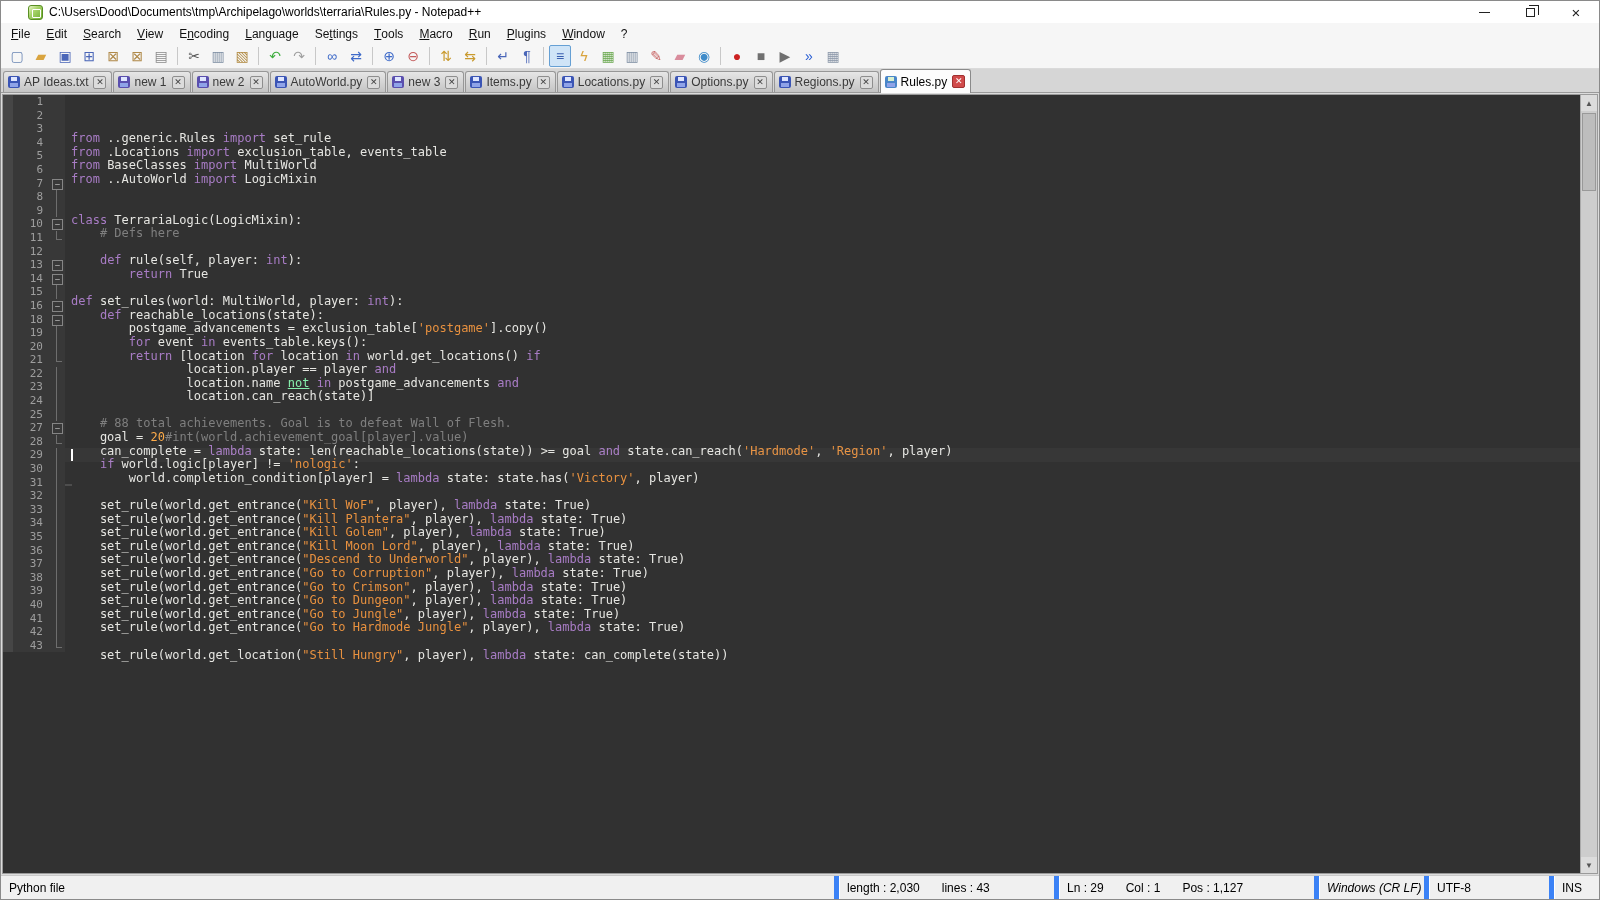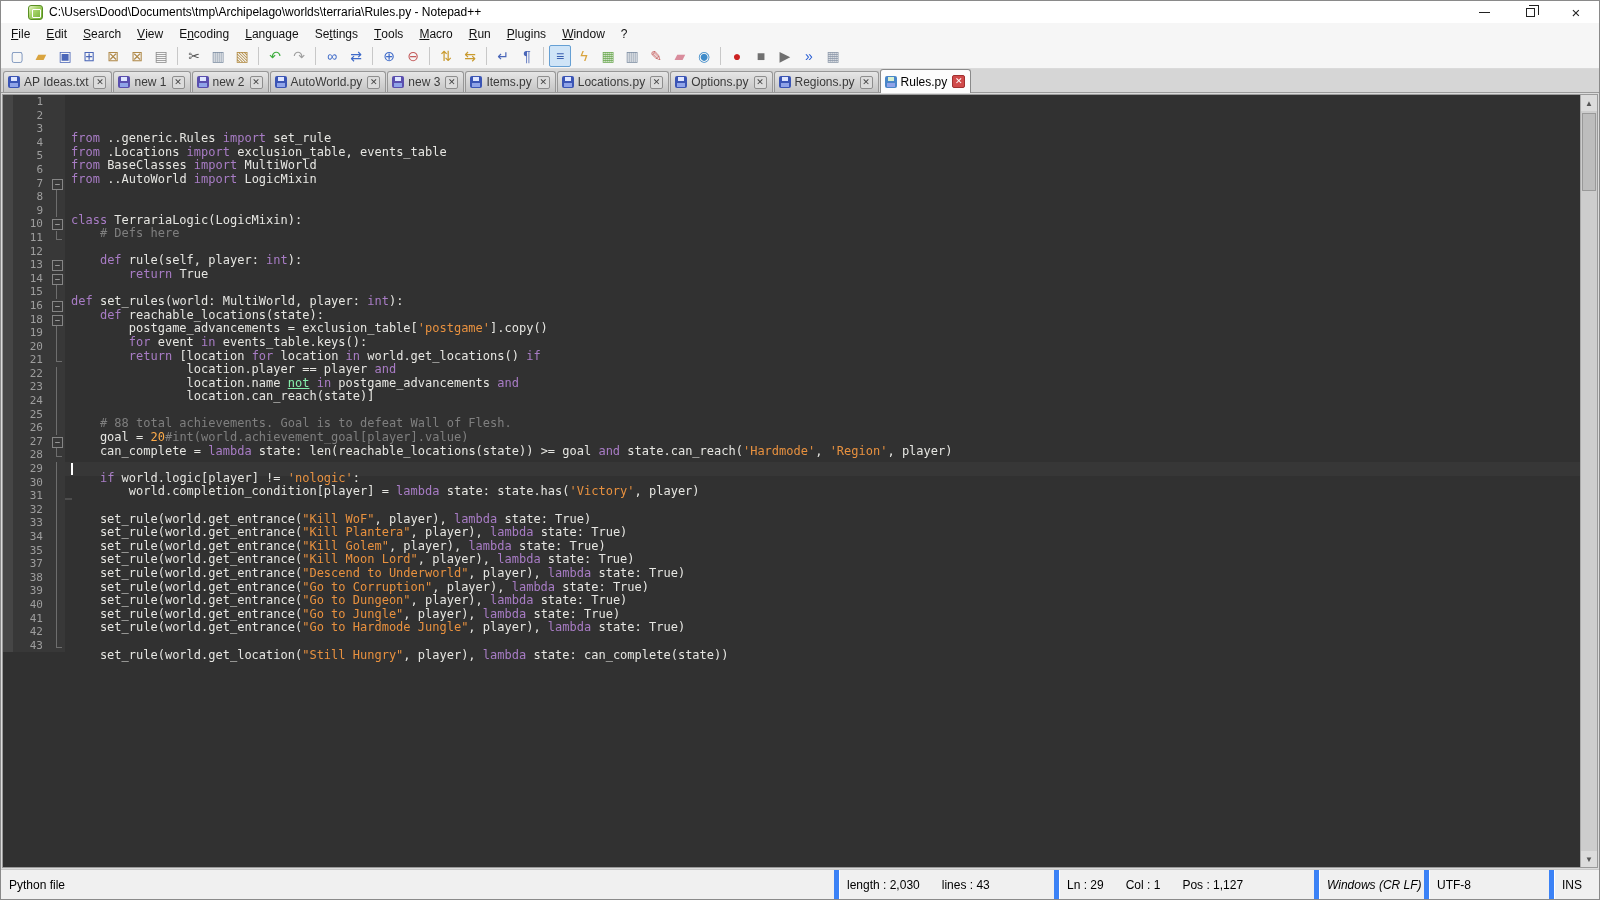--- a/index.html
+++ b/index.html
@@ -75,21 +75,21 @@
   #caret { position:absolute; left:68px; width:2px; height:12px; top:1px; background:#ffffff; animation:blink 1s steps(1) infinite; }
   @keyframes blink { 50% { opacity:0; } }
 
   
   #vscroll { width:17px; background:#cdcdcd; border-left:1px solid #aaaaaa; display:flex; flex-direction:column; flex:0 0 auto; }
   .vs-arrow { height:16px; display:flex; align-items:center; justify-content:center; font-size:8px; color:#555; background:#dcdcdc; }
   #vs-track { flex:1 1 auto; position:relative; }
   #vs-thumb { position:absolute; top:2px; left:1px; right:1px; height:78px; background:#bdbdbd; border:1px solid #999; }
 
   
-  #statusbar { height:30px; background:#f0f0f0; border-top:1px solid #c9c9c9; display:flex; align-items:center; color:#000; flex:0 0 auto; }
+  #statusbar { height:24px; background:#f0f0f0; border-top:1px solid #c9c9c9; display:flex; align-items:center; color:#000; flex:0 0 auto; }
   .sb-sec { height:100%; display:flex; align-items:center; padding:0 8px; border-left:5px solid #3b82f6; box-shadow:inset 1px 0 0 #ffffff; white-space:nowrap; }
   #sb-doctype { flex:1 1 auto; border-left:none; box-shadow:none; }
   .sb-gap { display:inline-block; width:22px; }
   #sb-size { width:220px; } #sb-pos { width:260px; } #sb-eol { width:110px;font-style:italic; } #sb-enc { width:125px; } #sb-ins { width:50px; }
 </style>
 </head>
 <body>
 
 <div id="window">
 
@@ -305,30 +305,30 @@
           <div class="cl-row"><span class="cl-bookmark"></span><span class="cl-num">15</span><span class="cl-fold fold-v"></span><span class="cl-code cl-code-zone"><span class="tk-d">        postgame_advancements = exclusion_table[</span><span class="tk-s">'postgame'</span><span class="tk-d">].copy()</span></span></div>
           <div class="cl-row"><span class="cl-bookmark"></span><span class="cl-num">16</span><span class="cl-fold fold-b"></span><span class="cl-code cl-code-zone"><span class="tk-d">        </span><span class="tk-k">for</span><span class="tk-d"> event </span><span class="tk-k">in</span><span class="tk-d"> events_table.keys():</span></span></div>
           <div class="cl-row"><span class="cl-bookmark"></span><span class="cl-num">18</span><span class="cl-fold fold-b"></span><span class="cl-code cl-code-zone"><span class="tk-d">        </span><span class="tk-k">return</span><span class="tk-d"> [location </span><span class="tk-k">for</span><span class="tk-d"> location </span><span class="tk-k">in</span><span class="tk-d"> world.get_locations() </span><span class="tk-k">if</span></span></div>
           <div class="cl-row"><span class="cl-bookmark"></span><span class="cl-num">19</span><span class="cl-fold fold-v"></span><span class="cl-code cl-code-zone"><span class="tk-d">                location.player == player </span><span class="tk-k">and</span></span></div>
           <div class="cl-row"><span class="cl-bookmark"></span><span class="cl-num">20</span><span class="cl-fold fold-v"></span><span class="cl-code cl-code-zone"><span class="tk-d">                location.name </span><span class="tk-r">not</span><span class="tk-d"> </span><span class="tk-k">in</span><span class="tk-d"> postgame_advancements </span><span class="tk-k">and</span></span></div>
           <div class="cl-row"><span class="cl-bookmark"></span><span class="cl-num">21</span><span class="cl-fold fold-e"></span><span class="cl-code cl-code-zone"><span class="tk-d">                location.can_reach(state)]</span></span></div>
           <div class="cl-row"><span class="cl-bookmark"></span><span class="cl-num">22</span><span class="cl-fold fold-v"></span><span class="cl-code cl-code-zone"></span></div>
           <div class="cl-row"><span class="cl-bookmark"></span><span class="cl-num">23</span><span class="cl-fold fold-v"></span><span class="cl-code cl-code-zone"><span class="tk-c">    # 88 total achievements. Goal is to defeat Wall of Flesh.</span></span></div>
           <div class="cl-row"><span class="cl-bookmark"></span><span class="cl-num">24</span><span class="cl-fold fold-v"></span><span class="cl-code cl-code-zone"><span class="tk-d">    goal = </span><span class="tk-n">20</span><span class="tk-c">#int(world.achievement_goal[player].value)</span></span></div>
           <div class="cl-row"><span class="cl-bookmark"></span><span class="cl-num">25</span><span class="cl-fold fold-v"></span><span class="cl-code cl-code-zone"><span class="tk-d">    can_complete = </span><span class="tk-k">lambda</span><span class="tk-d"> state: len(reachable_locations(state)) &gt;= goal </span><span class="tk-k">and</span><span class="tk-d"> state.can_reach(</span><span class="tk-s">'Hardmode'</span><span class="tk-d">, </span><span class="tk-s">'Region'</span><span class="tk-d">, player)</span></span></div>
-          <div class="cl-row"><span class="cl-bookmark"></span><span class="cl-num">26</span><span class="cl-fold fold-v"></span><span class="cl-code cl-code-zone"></span></div>
           <div class="cl-row"><span class="cl-bookmark"></span><span class="cl-num">27</span><span class="cl-fold fold-b"></span><span class="cl-code cl-code-zone"><span class="tk-d">    </span><span class="tk-k">if</span><span class="tk-d"> world.logic[player] != </span><span class="tk-s">'nologic'</span><span class="tk-d">:</span></span></div>
           <div class="cl-row"><span class="cl-bookmark"></span><span class="cl-num">28</span><span class="cl-fold fold-e"></span><span class="cl-code cl-code-zone"><span class="tk-d">        world.completion_condition[player] = </span><span class="tk-k">lambda</span><span class="tk-d"> state: state.has(</span><span class="tk-s">'Victory'</span><span class="tk-d">, player)</span></span></div>
           <div class="cl-row current"><span class="cl-bookmark"></span><span class="cl-num">29</span><span class="cl-fold fold-v"></span><span class="cl-code cl-code-zone"></span><div id="caret"></div></div>
           <div class="cl-row"><span class="cl-bookmark"></span><span class="cl-num">30</span><span class="cl-fold fold-v"></span><span class="cl-code cl-code-zone"><span class="tk-d">    set_rule(world.get_entrance(</span><span class="tk-s">"Kill WoF"</span><span class="tk-d">, player), </span><span class="tk-k">lambda</span><span class="tk-d"> state: True)</span></span></div>
           <div class="cl-row"><span class="cl-bookmark"></span><span class="cl-num">31</span><span class="cl-fold fold-v"></span><span class="cl-code cl-code-zone"><span class="tk-d">    set_rule(world.get_entrance(</span><span class="tk-s">"Kill Plantera"</span><span class="tk-d">, player), </span><span class="tk-k">lambda</span><span class="tk-d"> state: True)</span></span></div>
           <div class="cl-row"><span class="cl-bookmark"></span><span class="cl-num">32</span><span class="cl-fold fold-v"></span><span class="cl-code cl-code-zone"><span class="tk-d">    set_rule(world.get_entrance(</span><span class="tk-s">"Kill Golem"</span><span class="tk-d">, player), </span><span class="tk-k">lambda</span><span class="tk-d"> state: True)</span></span></div>
           <div class="cl-row"><span class="cl-bookmark"></span><span class="cl-num">33</span><span class="cl-fold fold-v"></span><span class="cl-code cl-code-zone"><span class="tk-d">    set_rule(world.get_entrance(</span><span class="tk-s">"Kill Moon Lord"</span><span class="tk-d">, player), </span><span class="tk-k">lambda</span><span class="tk-d"> state: True)</span></span></div>
           <div class="cl-row"><span class="cl-bookmark"></span><span class="cl-num">34</span><span class="cl-fold fold-v"></span><span class="cl-code cl-code-zone"><span class="tk-d">    set_rule(world.get_entrance(</span><span class="tk-s">"Descend to Underworld"</span><span class="tk-d">, player), </span><span class="tk-k">lambda</span><span class="tk-d"> state: True)</span></span></div>
           <div class="cl-row"><span class="cl-bookmark"></span><span class="cl-num">35</span><span class="cl-fold fold-v"></span><span class="cl-code cl-code-zone"><span class="tk-d">    set_rule(world.get_entrance(</span><span class="tk-s">"Go to Corruption"</span><span class="tk-d">, player), </span><span class="tk-k">lambda</span><span class="tk-d"> state: True)</span></span></div>
+          <div class="cl-row"><span class="cl-bookmark"></span><span class="cl-num">36</span><span class="cl-fold fold-v"></span><span class="cl-code cl-code-zone"><span class="tk-d">    set_rule(world.get_entrance(</span><span class="tk-s">"Go to Crimson"</span><span class="tk-d">, player), </span><span class="tk-k">lambda</span><span class="tk-d"> state: True)</span></span></div>
           <div class="cl-row"><span class="cl-bookmark"></span><span class="cl-num">37</span><span class="cl-fold fold-v"></span><span class="cl-code cl-code-zone"><span class="tk-d">    set_rule(world.get_entrance(</span><span class="tk-s">"Go to Dungeon"</span><span class="tk-d">, player), </span><span class="tk-k">lambda</span><span class="tk-d"> state: True)</span></span></div>
           <div class="cl-row"><span class="cl-bookmark"></span><span class="cl-num">38</span><span class="cl-fold fold-v"></span><span class="cl-code cl-code-zone"><span class="tk-d">    set_rule(world.get_entrance(</span><span class="tk-s">"Go to Jungle"</span><span class="tk-d">, player), </span><span class="tk-k">lambda</span><span class="tk-d"> state: True)</span></span></div>
           <div class="cl-row"><span class="cl-bookmark"></span><span class="cl-num">39</span><span class="cl-fold fold-v"></span><span class="cl-code cl-code-zone"><span class="tk-d">    set_rule(world.get_entrance(</span><span class="tk-s">"Go to Hardmode Jungle"</span><span class="tk-d">, player), </span><span class="tk-k">lambda</span><span class="tk-d"> state: True)</span></span></div>
           <div class="cl-row"><span class="cl-bookmark"></span><span class="cl-num">40</span><span class="cl-fold fold-v"></span><span class="cl-code cl-code-zone"></span></div>
           <div class="cl-row"><span class="cl-bookmark"></span><span class="cl-num">41</span><span class="cl-fold fold-v"></span><span class="cl-code cl-code-zone"><span class="tk-d">    set_rule(world.get_location(</span><span class="tk-s">"Still Hungry"</span><span class="tk-d">, player), </span><span class="tk-k">lambda</span><span class="tk-d"> state: can_complete(state))</span></span></div>
           <div class="cl-row"><span class="cl-bookmark"></span><span class="cl-num">42</span><span class="cl-fold fold-v"></span><span class="cl-code cl-code-zone"></span></div>
           <div class="cl-row"><span class="cl-bookmark"></span><span class="cl-num">43</span><span class="cl-fold fold-e"></span><span class="cl-code cl-code-zone"></span></div>
         </div>
       <div id="vscroll">
         <div class="vs-arrow">▲</div>

